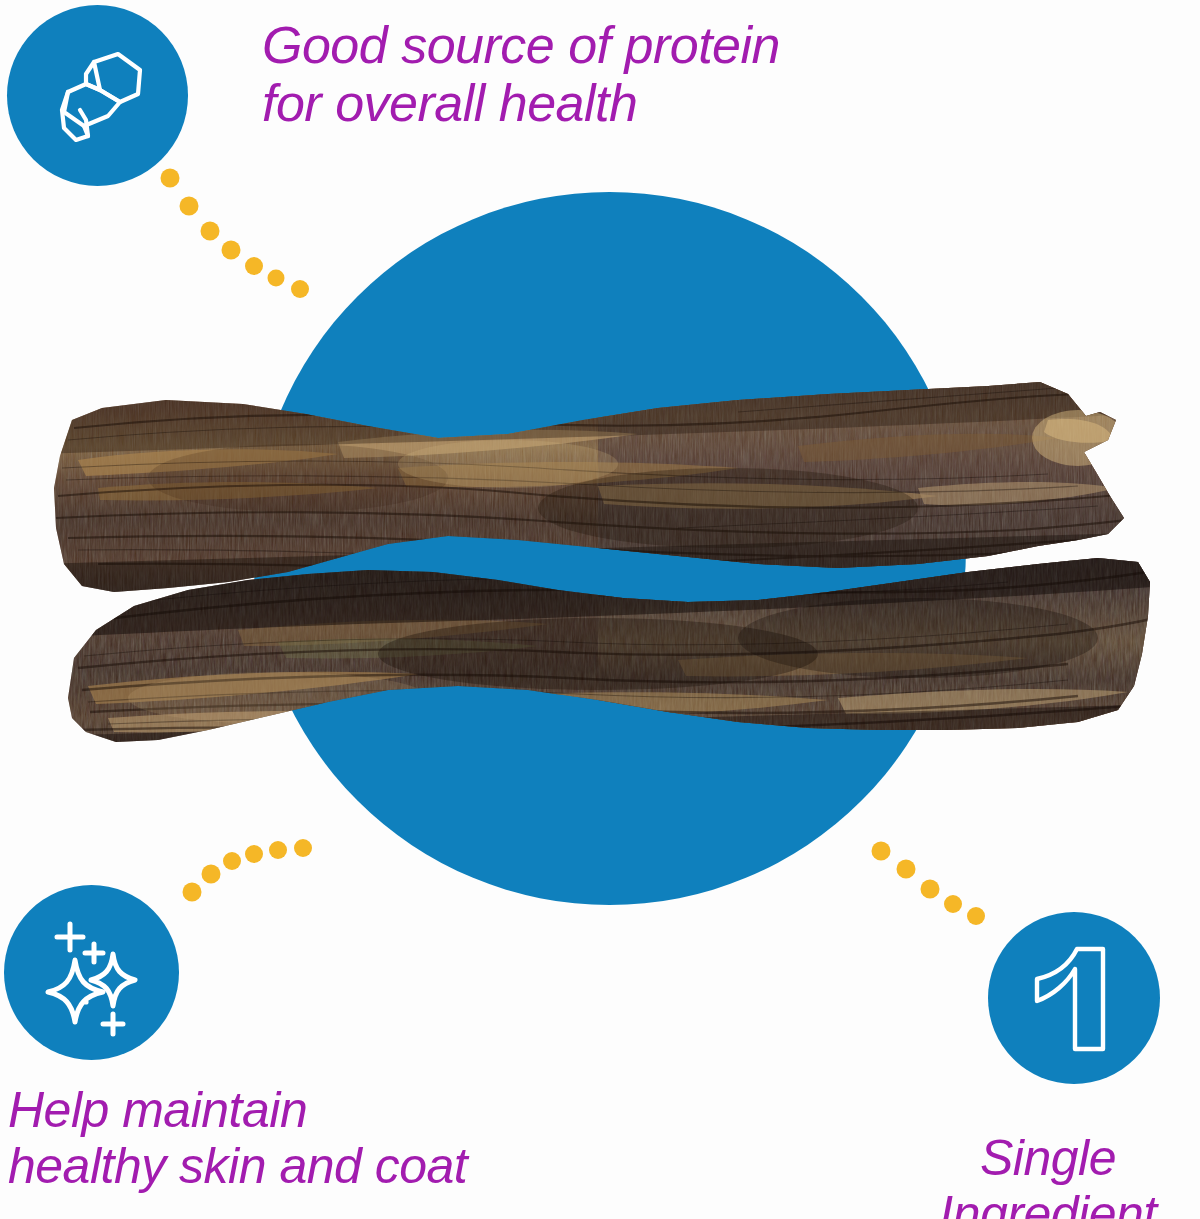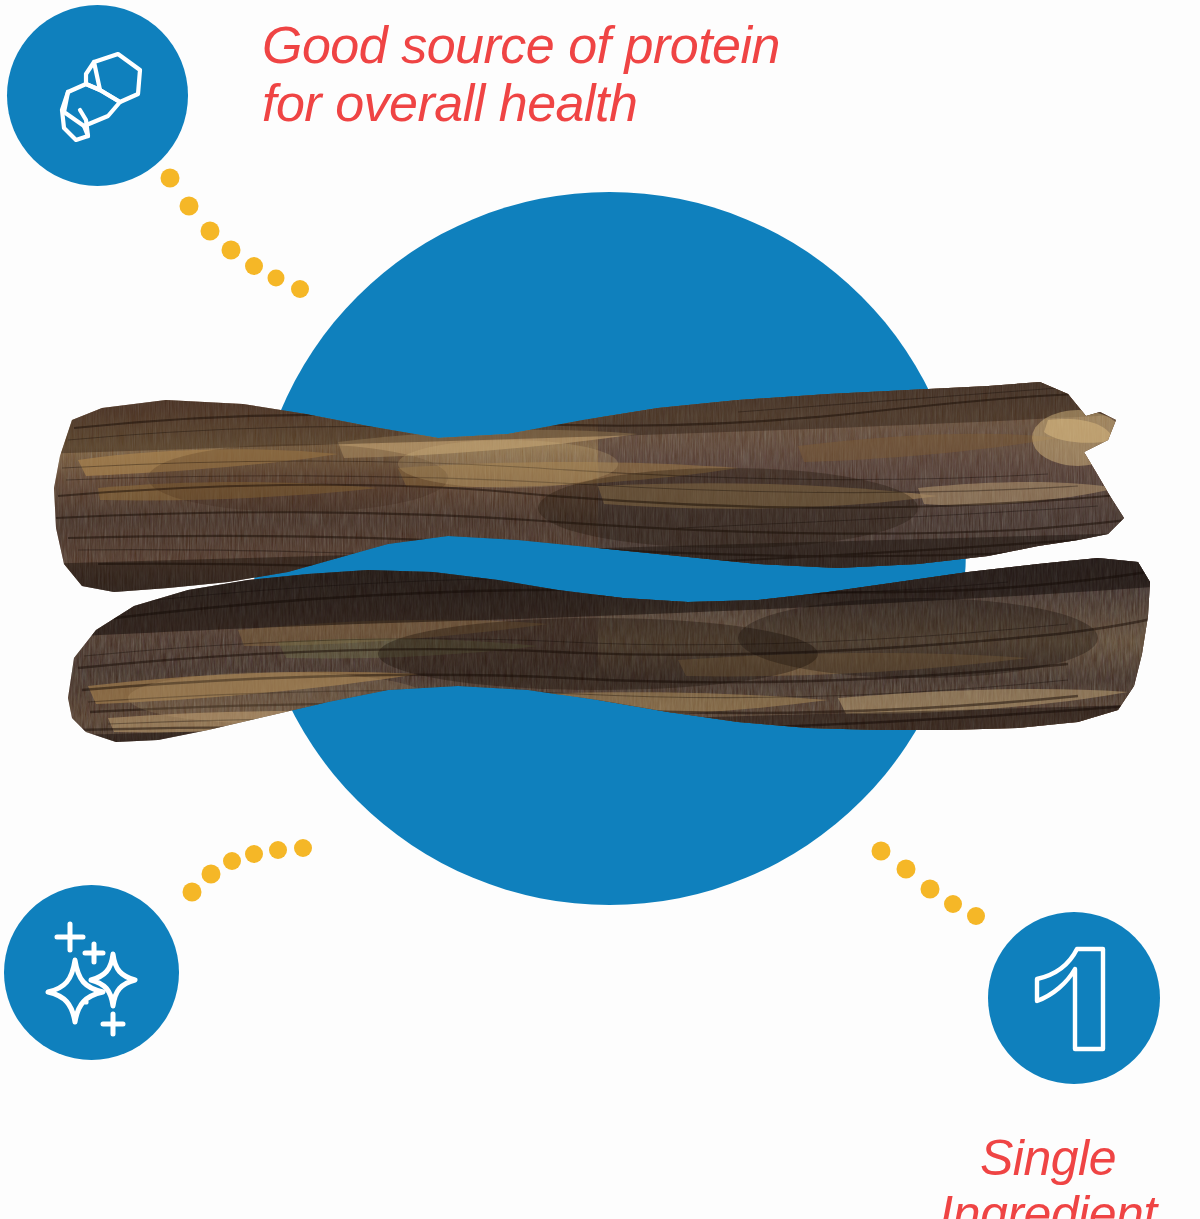--- a/index.html
+++ b/index.html
@@ -41,21 +41,21 @@
   }
   .badge svg { display: block; overflow: visible; }
 
   #badge-protein { left: 7px;   top: 5px;   width: 181px; height: 181px; }
   #badge-skin    { left: 4px;   top: 885px; width: 175px; height: 175px; }
   #badge-single  { left: 988px; top: 912px; width: 172px; height: 172px; }
 
   
   .caption {
     position: absolute;
-    color: #ef4444;
+    color: #a21caf;
     font-style: italic;
     font-weight: 500;
     line-height: 1.12;
     letter-spacing: -0.5px;
     white-space: pre-line;
   }
   #caption-protein {
     left: 262px;
     top: 16px;
     font-size: 52px;
@@ -315,17 +315,19 @@
       <svg width="118" height="118" viewBox="0 0 118 118" xmlns="http://www.w3.org/2000/svg" fill="none" stroke="#ffffff" stroke-width="4.4" stroke-linejoin="round" stroke-linecap="round">
         <path d="M22,40 L22,62 C38,56 52,44 60,30 L60,110 L88,110 L88,10 L62,10
                  C54,26 40,36 22,40 Z"></path>
       </svg>
     </span>
   </div>
 
   <div class="caption" id="caption-protein">Good source of protein
 for overall health</div>
 
+  <div class="caption" id="caption-skin">Help maintain
+healthy skin and coat</div>
 
   <div class="caption" id="caption-single">Single
 Ingredient</div>
 
 </div>
 
 </body></html>

